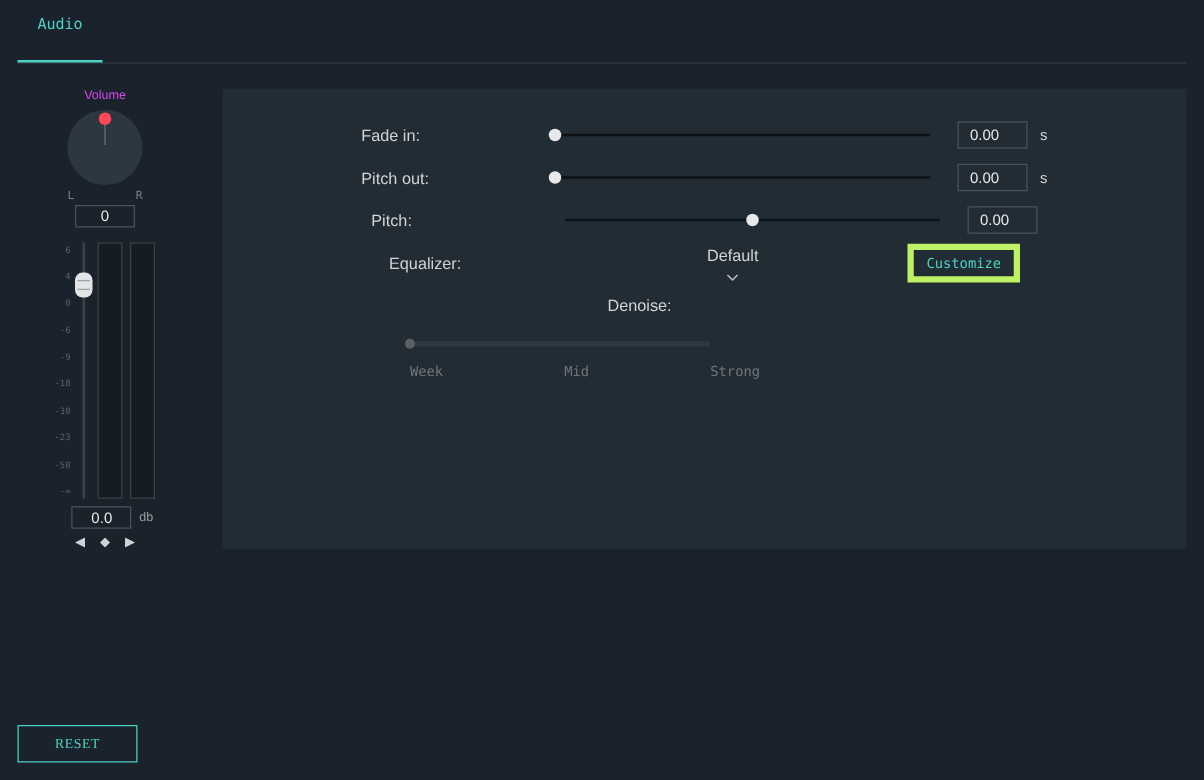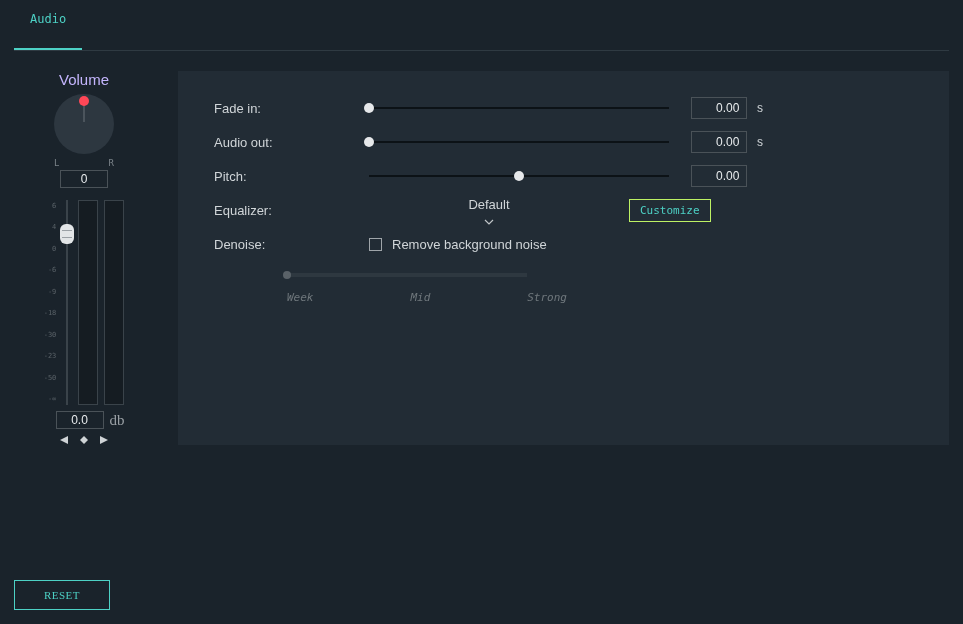--- a/index.html
+++ b/index.html
@@ -19,21 +19,21 @@
       color: #4dd1c5;
       font-size: 12px;
       padding: 4px 16px 22px;
       border-bottom: 2px solid #4dd1c5;
       cursor: pointer;
       font-family: ui-monospace, monospace;
     }
     .tab-underline { border-bottom: 1px solid #2f3a42; margin: 0 14px; }
     .content { display: flex; padding: 20px 14px 0; }
     .volume-col { width: 140px; display: flex; flex-direction: column; align-items: center; }
-    .vol-title { color: #c4b5fd; font-size: 15px; margin-bottom: 6px; }
+    .vol-title { color: #d946ef; font-size: 10px; margin-bottom: 6px; }
     .pan-knob {
       width: 60px; height: 60px; border-radius: 50%;
       background: #2d3740; position: relative; margin-bottom: 4px;
     }
     .pan-knob::after {
       content: ''; position: absolute; left: 50%; top: 2px;
       width: 10px; height: 10px; border-radius: 50%;
       background: #ff4757; transform: translateX(-50%);
     }
     .pan-knob-line {
@@ -67,65 +67,65 @@
     .meter-bar {
       width: 20px; height: 100%;
       border: 1px solid #3a434a; background: #151c22;
     }
     .db-row { display: flex; align-items: center; gap: 6px; margin-top: 6px; }
     .db-value-box {
       width: 48px; height: 18px; border: 1px solid #4a5258;
       text-align: center; font-size: 12px; color: #e8ebed;
       display: flex; align-items: center; justify-content: center; margin-left: 12px;
     }
-    .db-unit { font-size: 15px; color: #9aa0a5; font-family: Liberation Serif, serif; }
+    .db-unit { font-size: 10px; color: #9aa0a5; }
     .transport { display: flex; gap: 10px; margin-top: 6px; color: #cfd3d6; font-size: 10px; }
     .transport-btn { width: 10px; height: 10px; display: inline-flex; align-items: center; justify-content: center; cursor: pointer; }
 
     .params-panel {
       flex: 1; background: #222c35; margin-left: 24px;
       padding: 20px 36px 50px; min-height: 270px;
     }
-    .param-row { display: flex; align-items: center; height: 34px; }
+    .param-row { display: flex; align-items: center; height: 34px; justify-content: center; }
     .param-label { width: 155px; color: #d0d5d8; }
     .slider {
       width: 300px; height: 16px; position: relative; display: flex; align-items: center;
     }
     .slider-track { height: 2px; width: 100%; background: #0c1216; position: relative; }
     .slider-thumb {
       position: absolute; width: 10px; height: 10px; border-radius: 50%;
       background: #e6e8ea; top: 50%;
     }
     .slider-thumb.left { left: 0; transform: translate(-50%, -50%); }
     .slider-thumb.center { left: 50%; transform: translate(-50%, -50%); }
     .value-box {
       width: 56px; height: 22px; margin-left: 22px;
       border: 1px solid #4a5258; display: flex; align-items: center;
-      padding: 0 24px; font-size: 12px; color: #e8ebed;
+      padding: 0 9px; font-size: 12px; color: #e8ebed;
     }
     .unit { margin-left: 10px; font-size: 12px; color: #d0d5d8; }
     .select-box {
       width: 240px; height: 26px; display: flex; align-items: center;
       justify-content: space-between; padding: 0 10px;
       font-size: 13px; color: #d0d5d8; cursor: pointer;
     }
     .chevron { width: 10px; height: 10px; display: inline-block; }
     .chevron svg { stroke: #bfc4c7; }
     .customize-btn {
-      margin-left: 20px; border: 1px solid #bef264;
+      margin-left: 20px; border: 5px solid #bef264;
       color: #4dd1c5; font-size: 11px; padding: 4px 10px;
       background: transparent; cursor: pointer;
       font-family: ui-monospace, monospace;
     }
     .checkbox-row { display: flex; align-items: center; gap: 10px; }
     .checkbox {
       width: 13px; height: 13px; border: 1px solid #9fa5a9;
       display: inline-block; cursor: pointer;
     }
-    .denoise-slider { margin-left: 73px; margin-top: 12px; font-style: italic; }
+    .denoise-slider { margin-left: 114px; margin-top: 12px; }
     .denoise-track {
       width: 240px; height: 4px; background: #2e3840; position: relative;
     }
     .denoise-thumb {
       position: absolute; left: 0; top: 50%; transform: translate(-50%, -50%);
       width: 8px; height: 8px; border-radius: 50%;
       background: #5a6268;
     }
     .denoise-labels {
       width: 280px; display: flex; justify-content: space-between;
@@ -216,21 +216,21 @@
       <span class="param-label">Fade in:</span>
       <div class="slider">
         <div class="slider-track"></div>
         <div class="slider-thumb left"></div>
       </div>
       <div class="value-box">0.00</div>
       <span class="unit">s</span>
     </div>
 
     <div class="param-row">
-      <span class="param-label">Audio out:</span>
+      <span class="param-label">Pitch out:</span>
       <div class="slider">
         <div class="slider-track"></div>
         <div class="slider-thumb left"></div>
       </div>
       <div class="value-box">0.00</div>
       <span class="unit">s</span>
     </div>
 
     <div class="param-row">
       <span class="param-label">Pitch:</span>
@@ -249,24 +249,20 @@
           <svg width="10" height="6" viewBox="0 0 10 6" fill="none">
               <path d="M1 1L5 5L9 1" stroke-width="1.2"></path>
             </svg>
         </span>
       </div>
       <button class="customize-btn">Customize</button>
     </div>
 
     <div class="param-row">
       <span class="param-label">Denoise:</span>
-      <div class="checkbox-row">
-        <span class="checkbox"></span>
-        <span>Remove background noise</span>
-      </div>
     </div>
 
     <div class="denoise-slider">
       <div class="denoise-track">
         <div class="denoise-thumb"></div>
       </div>
       <div class="denoise-labels">
         <span>Week</span>
         <span>Mid</span>
         <span>Strong</span>

